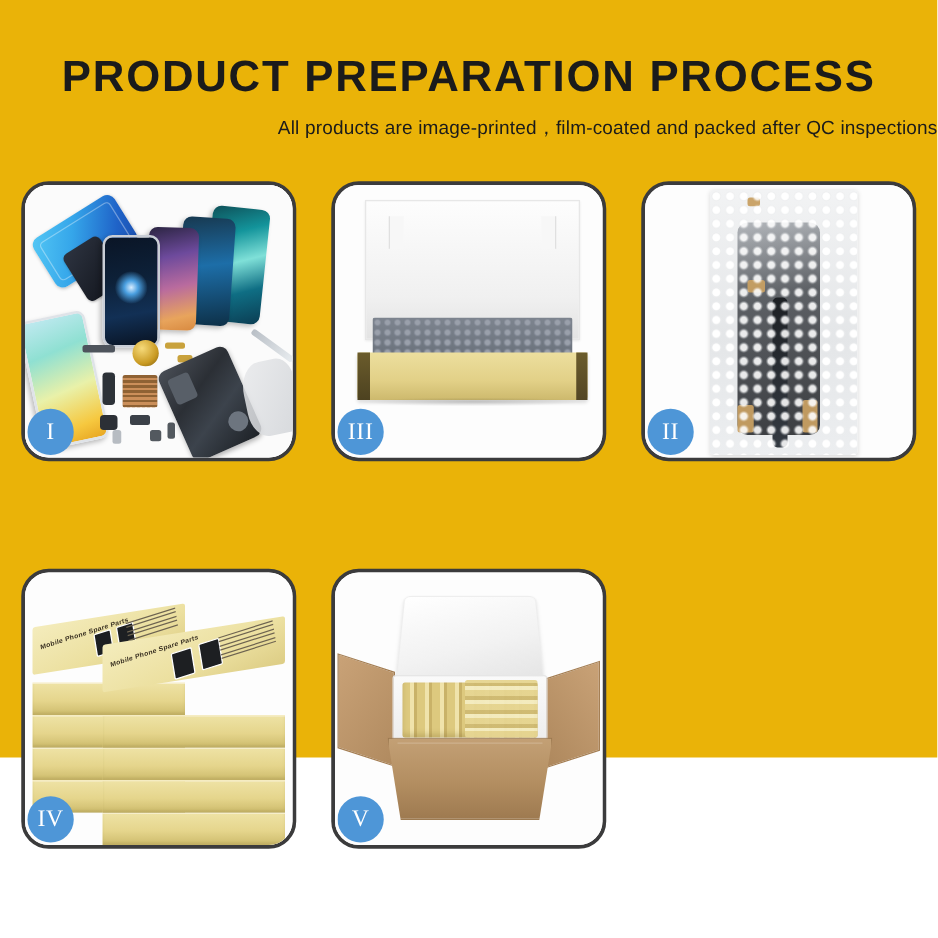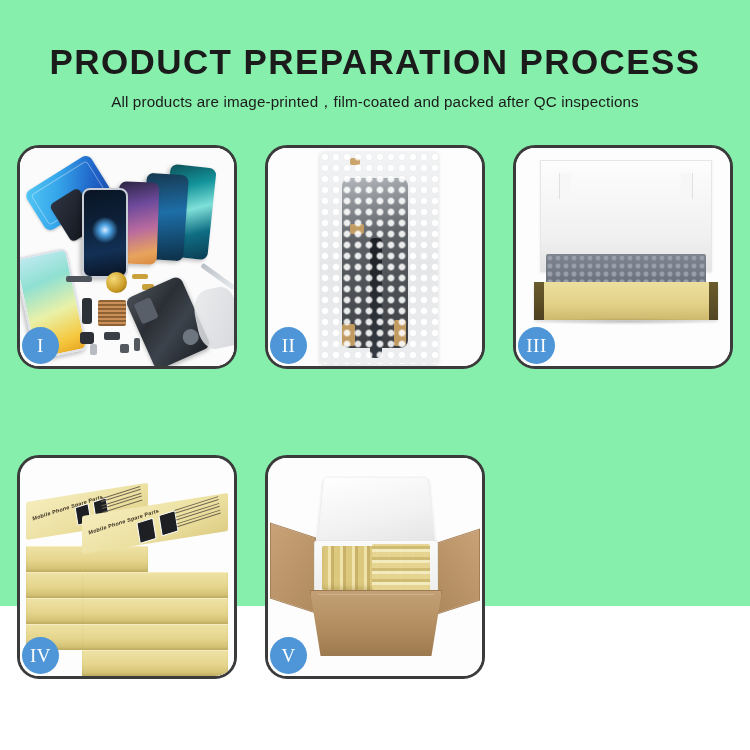--- a/index.html
+++ b/index.html
@@ -7,21 +7,21 @@
   html, body {
     margin: 0; padding: 0;
     width: 750px; height: 750px;
     background: #ffffff;
     font-family: "Liberation Sans", sans-serif;
     overflow: hidden;
   }
   #page {
     position: relative;
     width: 750px; height: 606px;
-    background: #86efac;
+    background: #eab308;
   }
 
   
   .header { position: absolute; left: 0; top: 0; width: 750px; text-align: center; }
   .title {
     margin: 0;
     padding-top: 42px;
     font-size: 35px;
     font-weight: 700;
     letter-spacing: 1.4px;
@@ -30,20 +30,21 @@
     white-space: nowrap;
   }
   .subtitle {
     margin: 0;
     padding-top: 10px;
     font-size: 15.2px;
     font-weight: 400;
     color: #1b1b1b;
     letter-spacing: 0.15px;
     white-space: nowrap;
+    text-align: right;
   }
 
   
   .grid {
     position: absolute;
     left: 17px; top: 145px;
     width: 716px; height: 534px;
     display: grid;
     grid-template-columns: 220px 220px 220px;
     grid-template-rows: 224px 224px;
@@ -382,48 +383,48 @@
         <div class="p1-lens"></div>
         <div class="p1-chassis"></div>
         <div class="p1-tweezer"></div>
         <div class="p1-hand"></div>
       </div>
       <div class="badge">I</div>
     </div>
 
     <div class="panel">
       <div class="panel-clip">
+        <div class="p3-lid">
+          <div class="p3-lid-tab-l"></div>
+          <div class="p3-lid-tab-r"></div>
+        </div>
+        <div class="p3-inner"></div>
+        <div class="p3-box"></div>
+        <div class="p3-shadow"></div>
+      </div>
+      <div class="badge">III</div>
+    </div>
+
+    <div class="panel">
+      <div class="panel-clip">
         <div class="p2-bag">
           <div class="p2-part">
             <div class="p2-cable"></div>
           </div>
           <div class="p2-tape" style="left:30px;top:6px;width:10px;height:7px;"></div>
           <div class="p2-tape" style="left:30px;top:72px;width:14px;height:10px;"></div>
           <div class="p2-tape" style="left:22px;top:172px;width:13px;height:22px;"></div>
           <div class="p2-tape" style="left:74px;top:168px;width:12px;height:26px;"></div>
           <div class="p2-overlay"></div>
         </div>
       </div>
       <div class="badge">II</div>
     </div>
 
     <div class="panel">
-      <div class="panel-clip">
-        <div class="p3-lid">
-          <div class="p3-lid-tab-l"></div>
-          <div class="p3-lid-tab-r"></div>
-        </div>
-        <div class="p3-inner"></div>
-        <div class="p3-box"></div>
-        <div class="p3-shadow"></div>
-      </div>
-      <div class="badge">III</div>
-    </div>
-
-    <div class="panel">
       <div class="panel-clip p4">
 
         <div class="p4-stackA">
           <div class="p4-slab" style="top:122px;"></div>
           <div class="p4-slab" style="top:96px;"></div>
           <div class="p4-slab" style="top:70px;"></div>
           <div class="p4-slab" style="top:44px;"></div>
           <div class="p4-top">
             <div class="p4-label">Mobile Phone Spare Parts</div>
             <div class="p4-ph" style="left:50px;top:12px;width:14px;height:19px;transform:rotate(-9deg);"></div>

